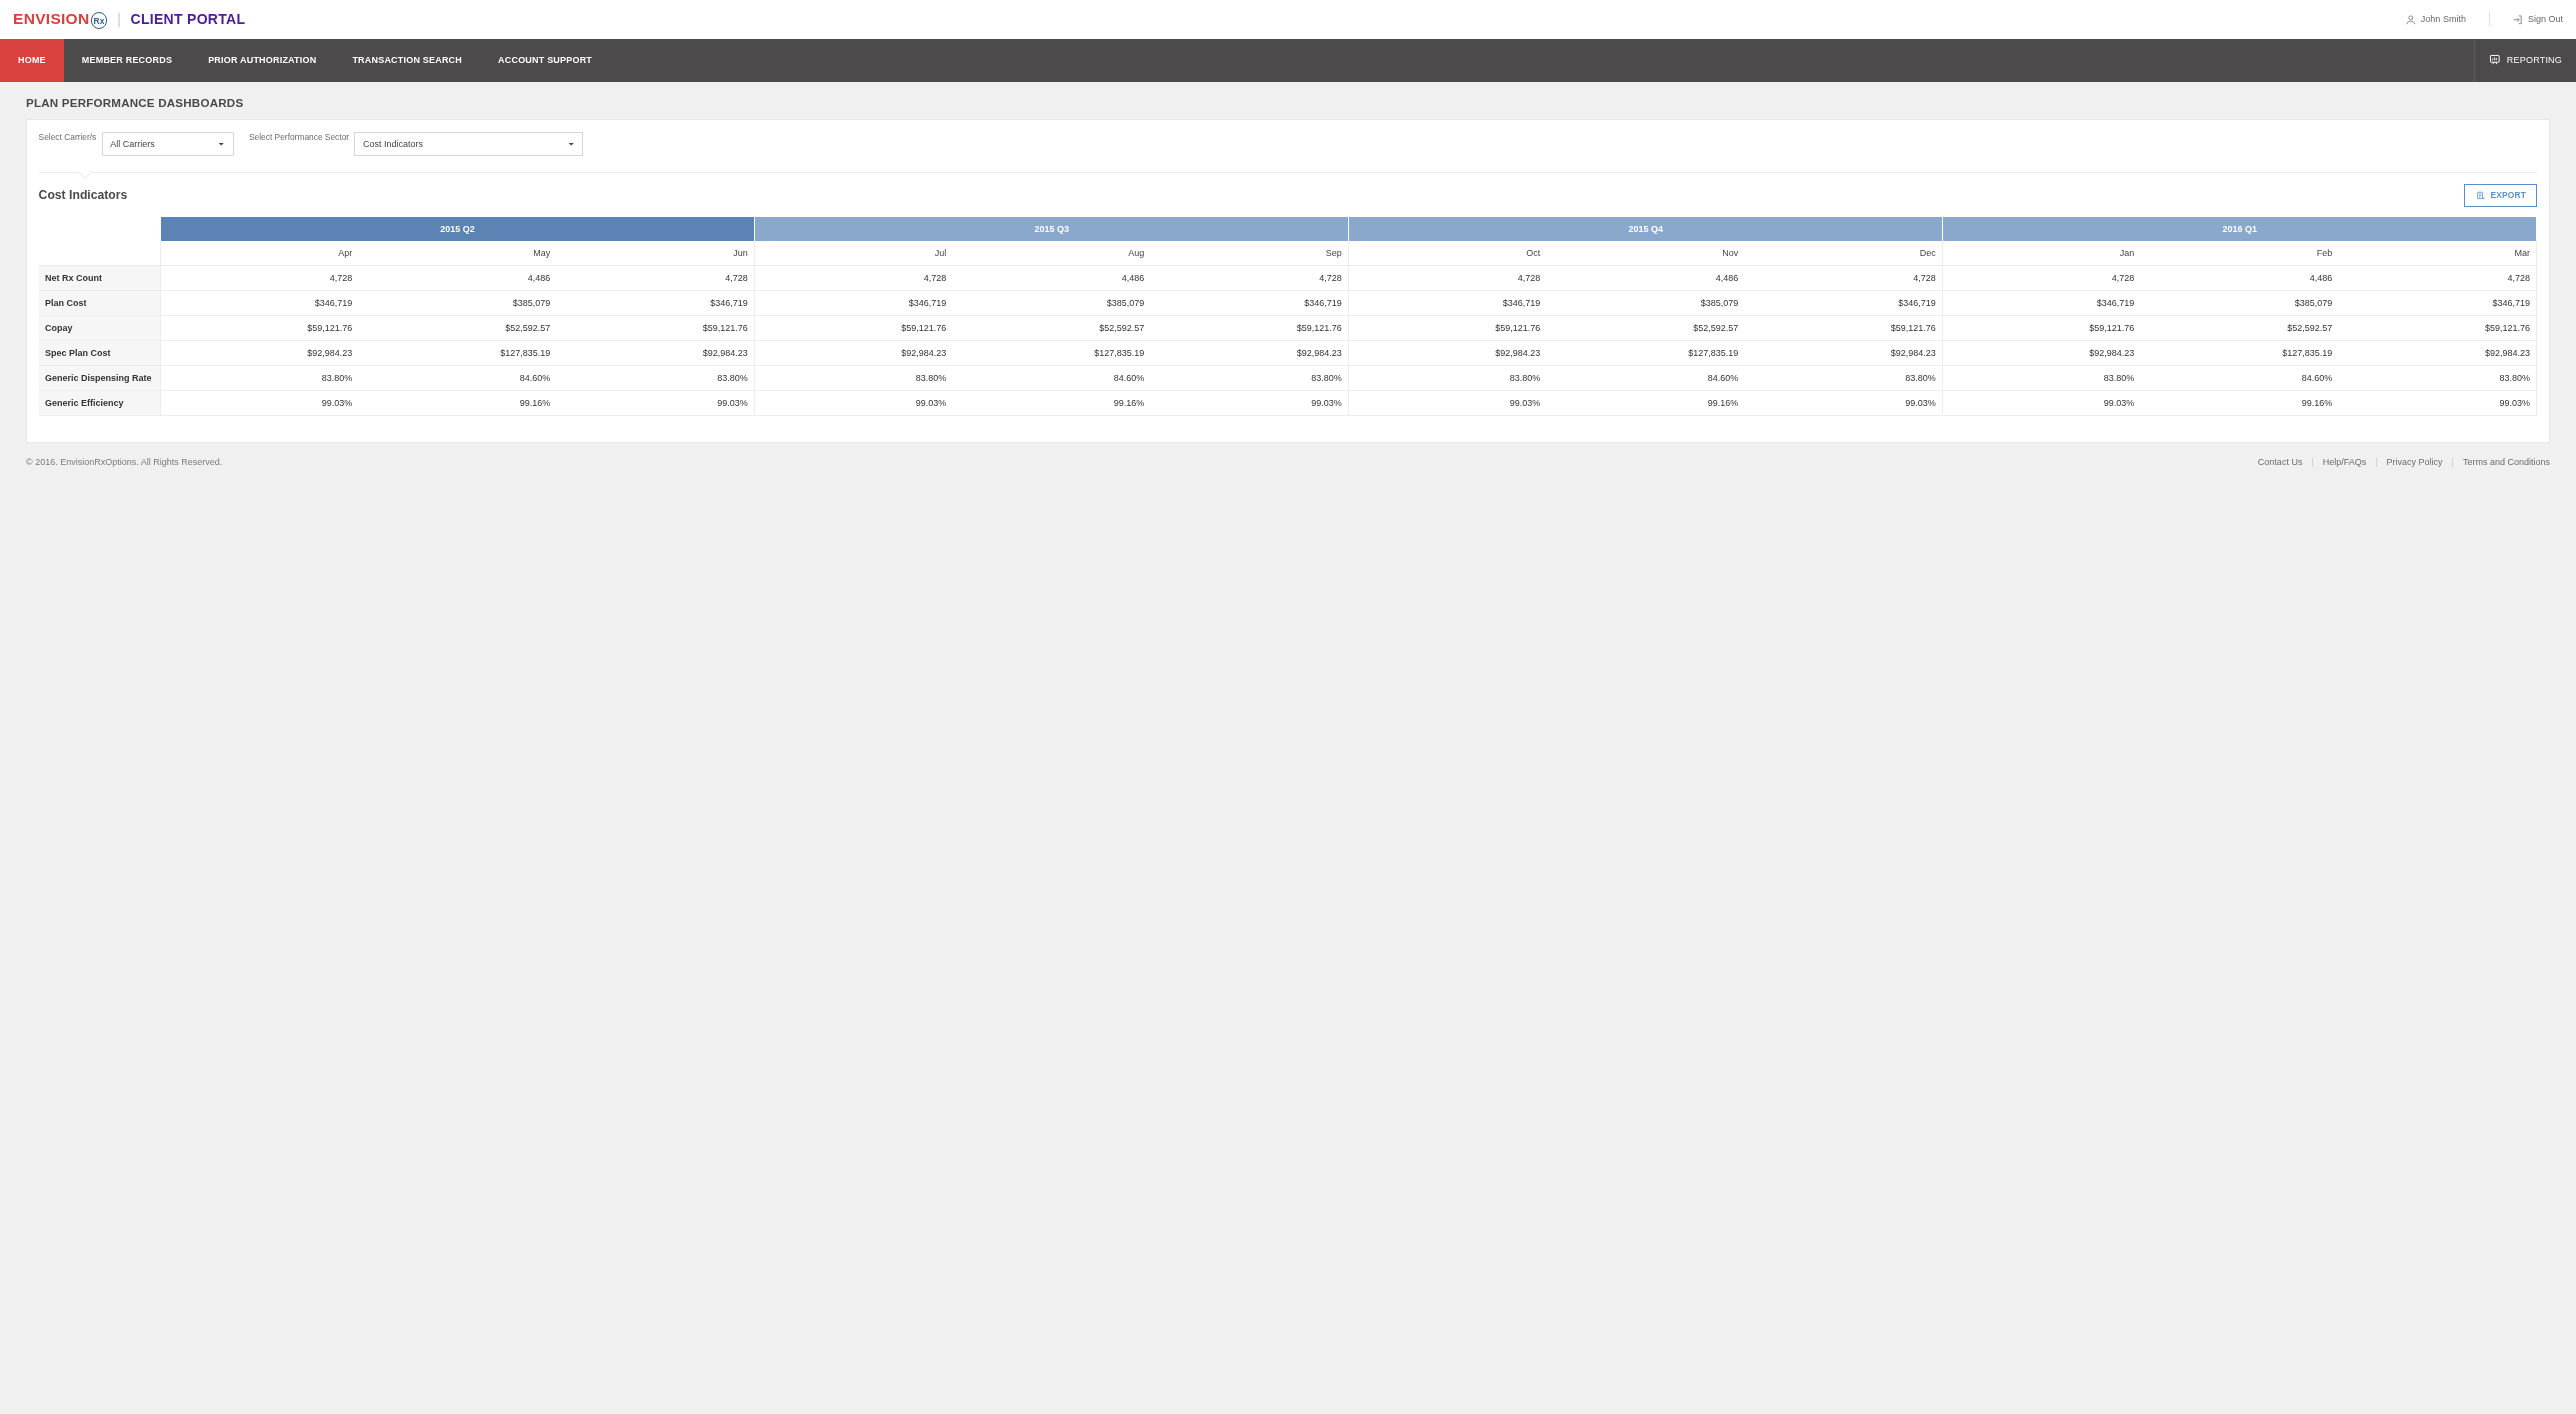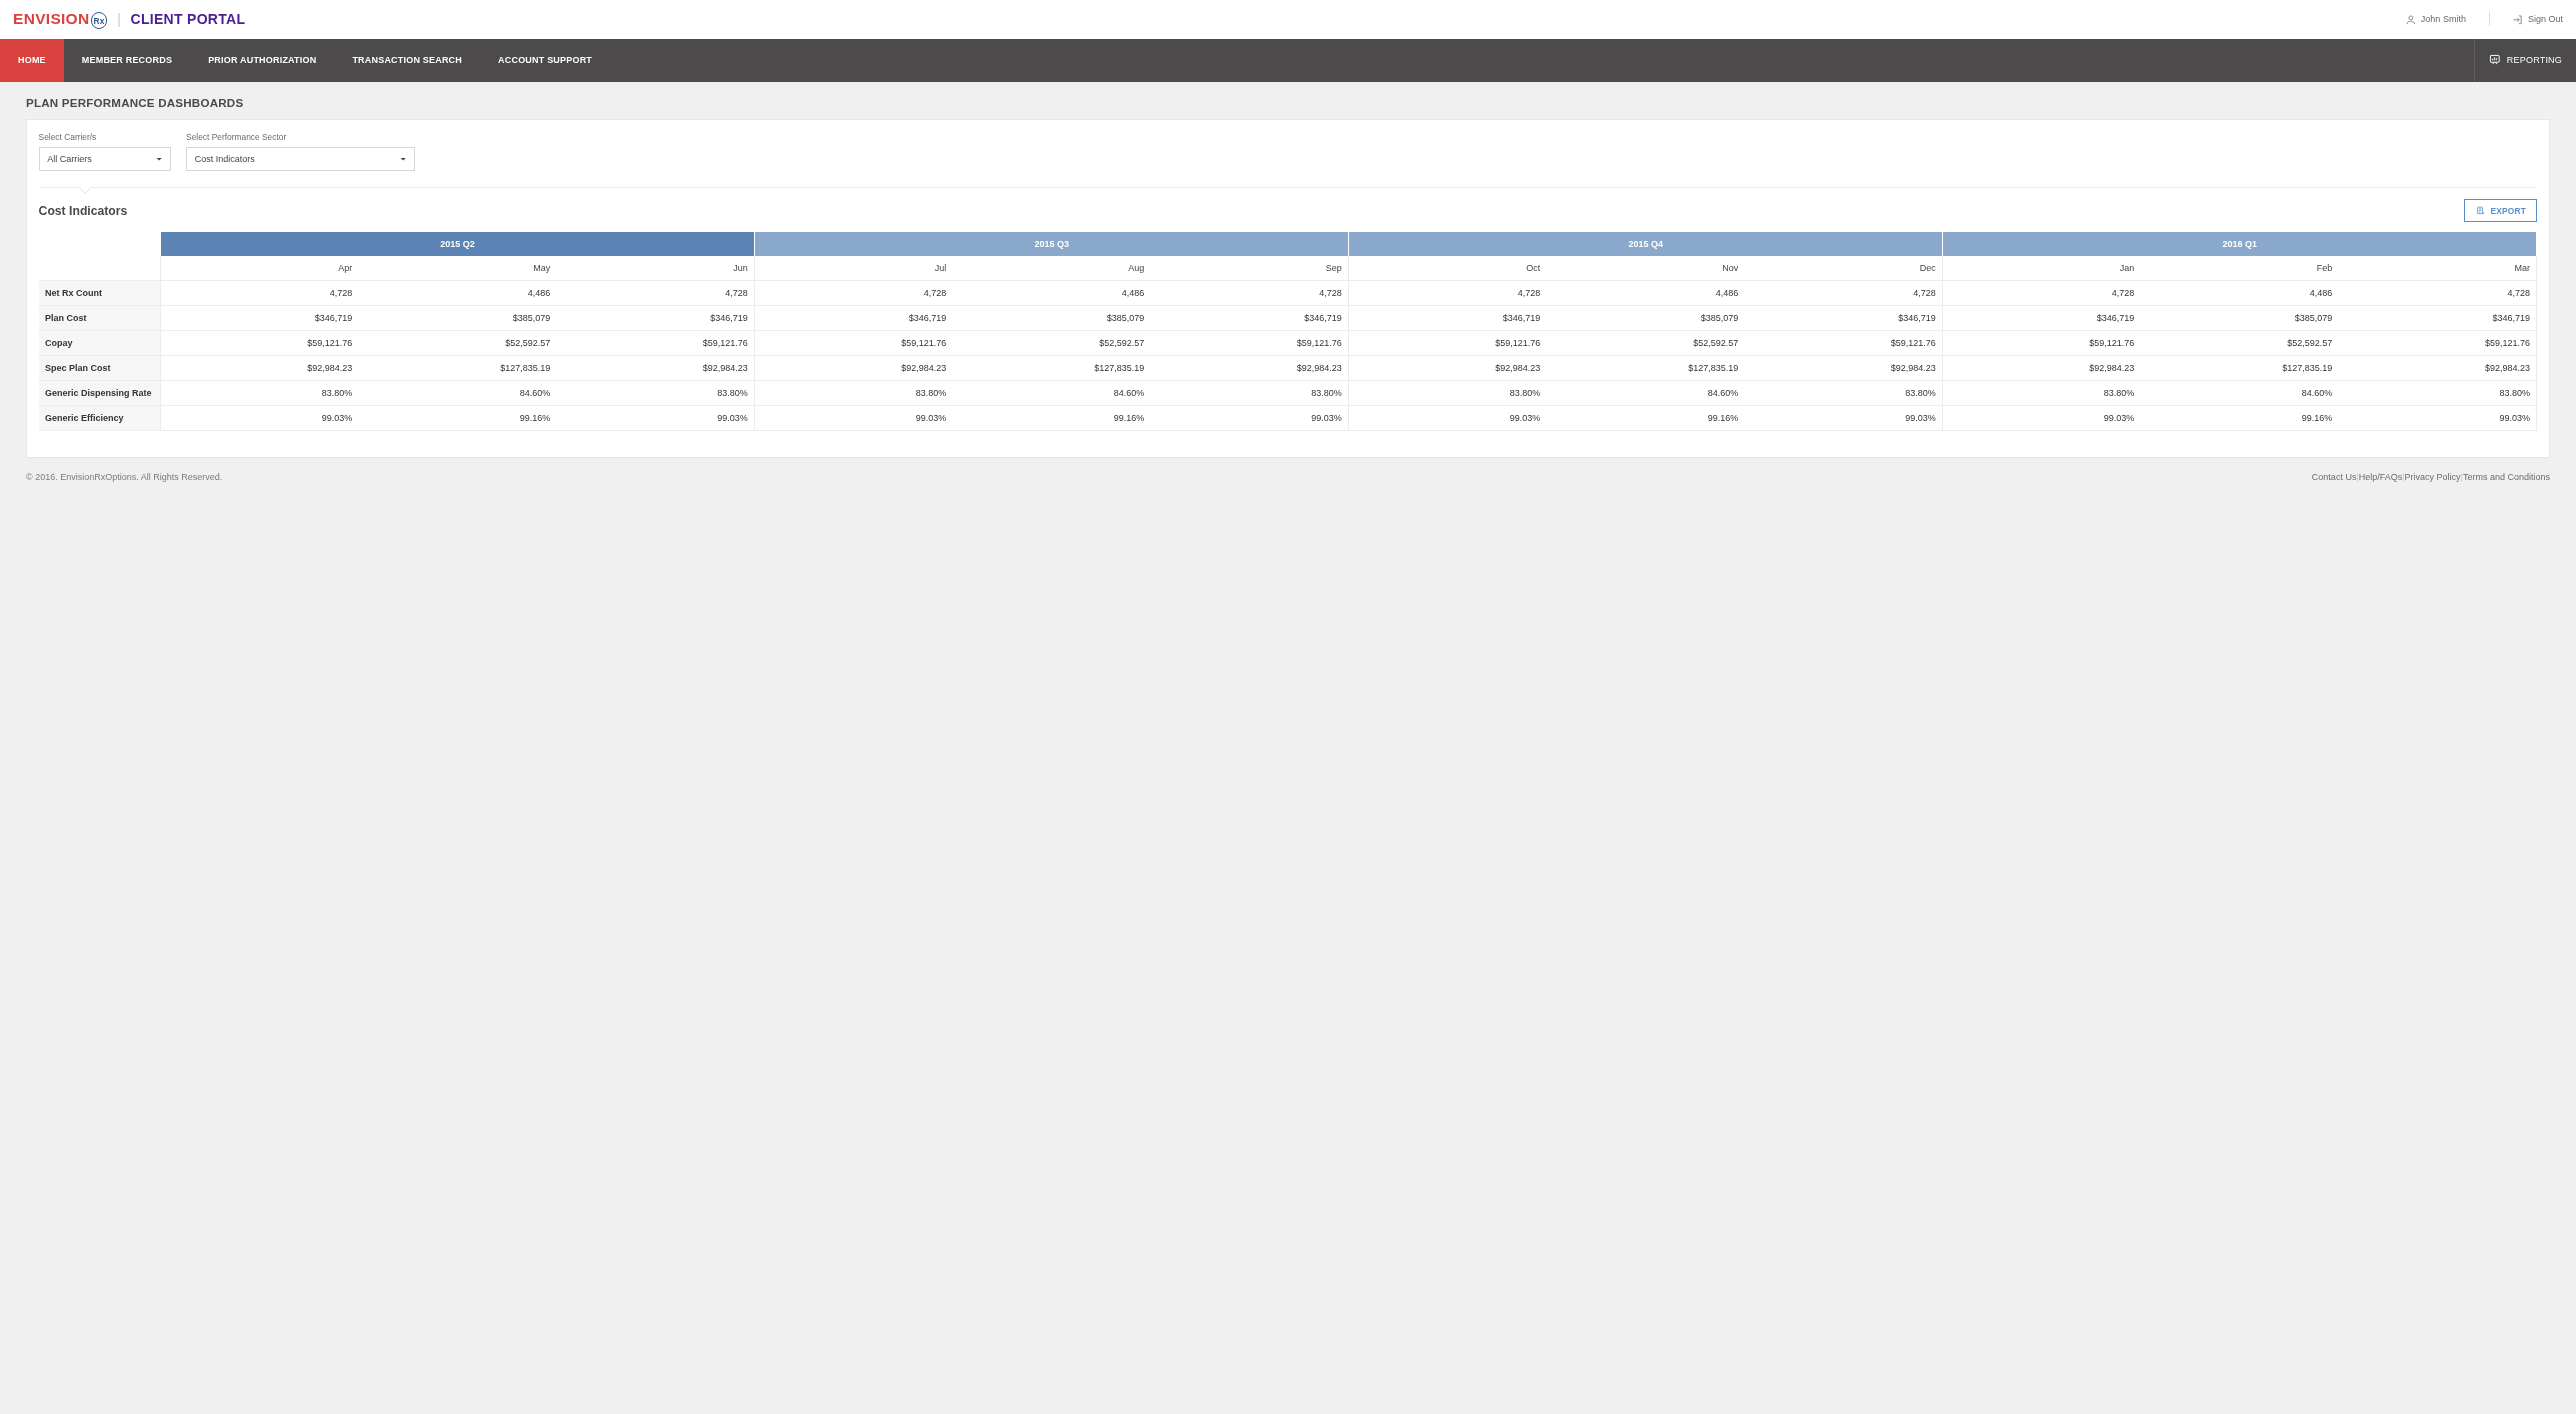--- a/index.html
+++ b/index.html
@@ -71,21 +71,21 @@
   letter-spacing: 0.2px;
   margin-bottom: 10.3px;
 }
 .card {
   background: #fff;
   border: 0.6px solid #e6e6e6;
   padding: 11.6px 11.6px 26px 11.6px;
 }
 
 .selects-row { display: flex; gap: 15.5px; margin-bottom: 15.5px; }
-.select-group { display: flex; flex-direction: column; gap: 5.2px; }
+.select-group { display: flex; flex-direction: row; gap: 5.2px; }
 .select-label { font-size: 8.4px; color: #6b6b6b; }
 .select {
   border: 0.6px solid #d6d6d6;
   background: #fff;
   height: 24.5px;
   display: flex; align-items: center; justify-content: space-between;
   padding: 0 7.7px;
   font-size: 9px; color: #444;
   cursor: pointer;
 }
@@ -160,21 +160,21 @@
 }
 .month-row th.qsmall-border, td.qsmall-border {
   border-right: 0.6px solid #ececec;
 }
 
 .footer {
   display: flex; justify-content: space-between; align-items: center;
   padding: 9px 26px 19.3px 26px;
   font-size: 9px; color: #7a7a7a;
 }
-.footer-links { display: flex; align-items: center; gap: 0; }
+.footer-links { display: flex; align-items: center; gap: 9px; }
 .footer-links a { color: #6b6b6b; text-decoration: none; cursor: pointer; }
 .footer-links .fdiv { color: #c9c9c9; }
 
 svg { display: block; }
 </style>
 </head>
 <body>
 
 <div class="header">
   <div class="logo-area">

